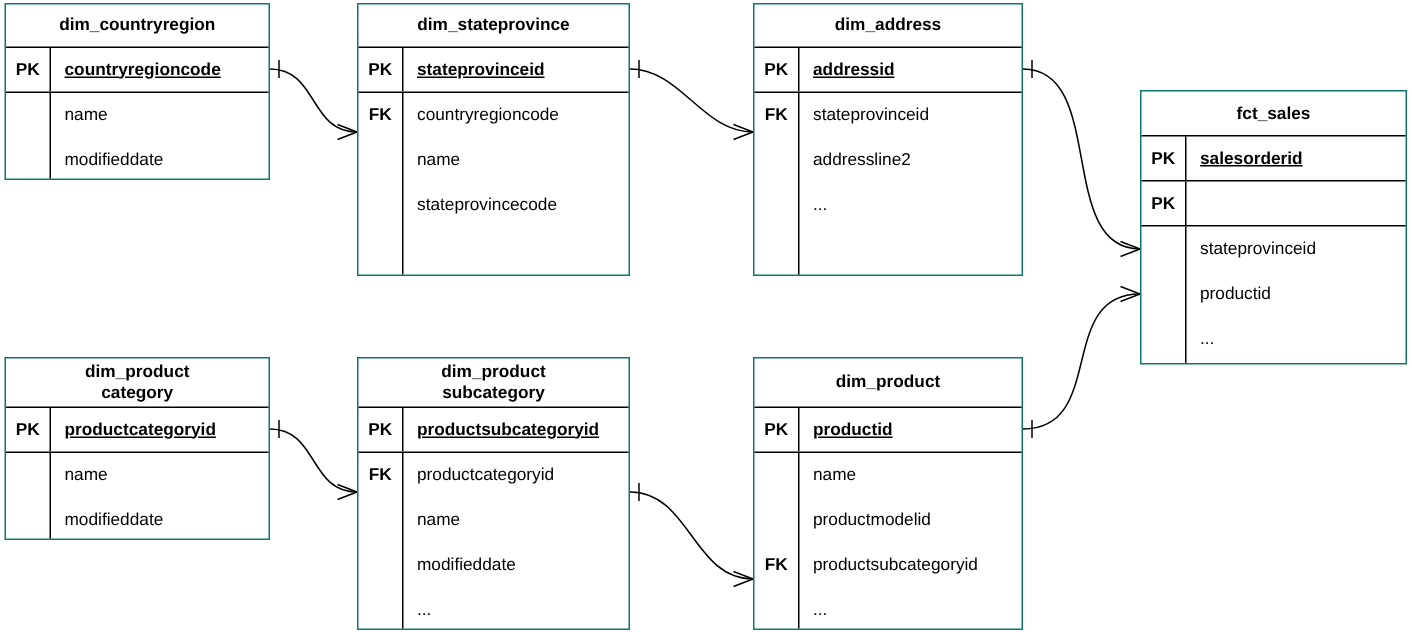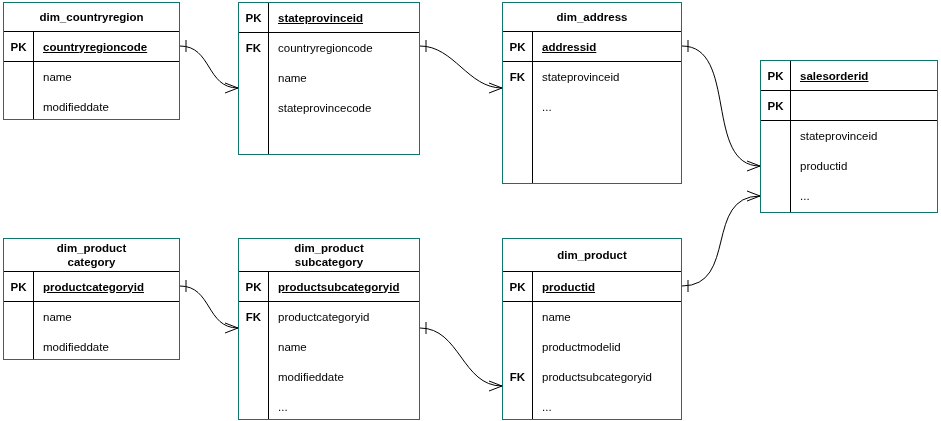--- a/index.html
+++ b/index.html
@@ -171,20 +171,21 @@
         </div>
         <div class="body-block" style="height: 57px;">
           <div class="body-keys"></div>
           <div class="body-attrs">
             <div class="brow">name</div>
             <div class="brow">modifieddate</div>
           </div>
         </div>
       </div>
       <div class="er-table" style="left: 238px; top: 2px; width: 182px;">
+        <div class="tbl-header" style="height: 29px;">dim_stateprovince</div>
         <div class="tbl-row pk-row" style="height: 30px;">
           <div class="key-cell">PK</div>
           <div class="attr-cell pk-attr">stateprovinceid</div>
         </div>
         <div class="body-block" style="height: 121px;">
           <div class="body-keys">
             <div class="kmark" style="top: 0px;">FK</div>
           </div>
           <div class="body-attrs">
             <div class="brow">countryregioncode</div>
@@ -198,25 +199,27 @@
         <div class="tbl-row pk-row" style="height: 30px;">
           <div class="key-cell">PK</div>
           <div class="attr-cell pk-attr">addressid</div>
         </div>
         <div class="body-block" style="height: 121px;">
           <div class="body-keys">
             <div class="kmark" style="top: 0px;">FK</div>
           </div>
           <div class="body-attrs">
             <div class="brow">stateprovinceid</div>
+            <div class="brow">addressline2</div>
             <div class="brow">...</div>
           </div>
         </div>
       </div>
       <div class="er-table" style="left: 760px; top: 60px; width: 178px;">
+        <div class="tbl-header" style="height: 30px;">fct_sales</div>
         <div class="tbl-row pk-row" style="height: 30px;">
           <div class="key-cell">PK</div>
           <div class="attr-cell pk-attr">salesorderid</div>
         </div>
         <div class="tbl-row pk-row" style="height: 30px;">
           <div class="key-cell">PK</div>
         </div>
         <div class="body-block" style="height: 91px;">
           <div class="body-keys"></div>
           <div class="body-attrs">

